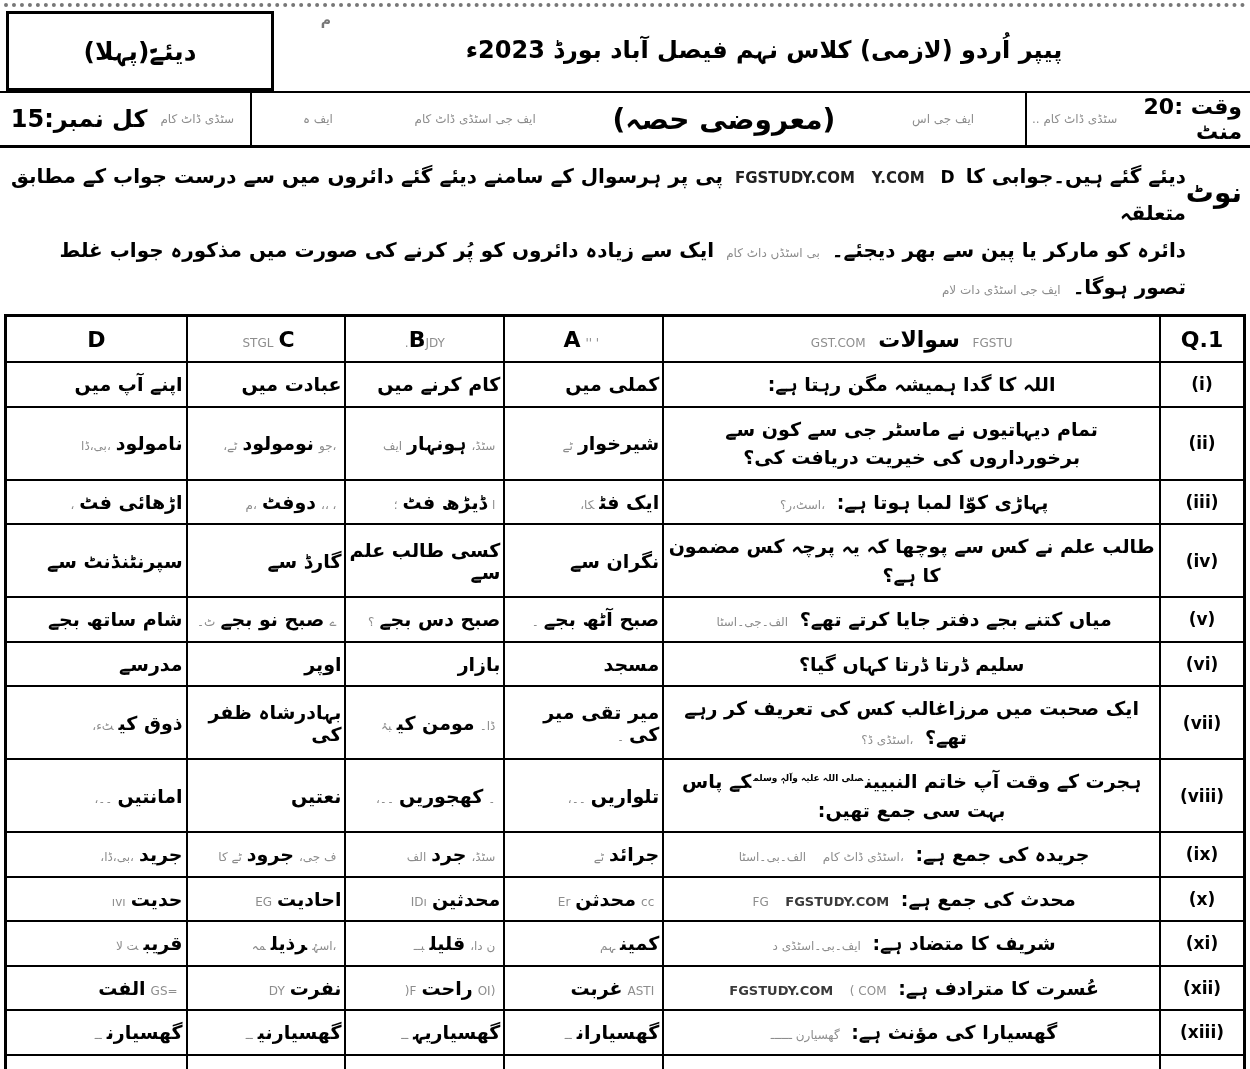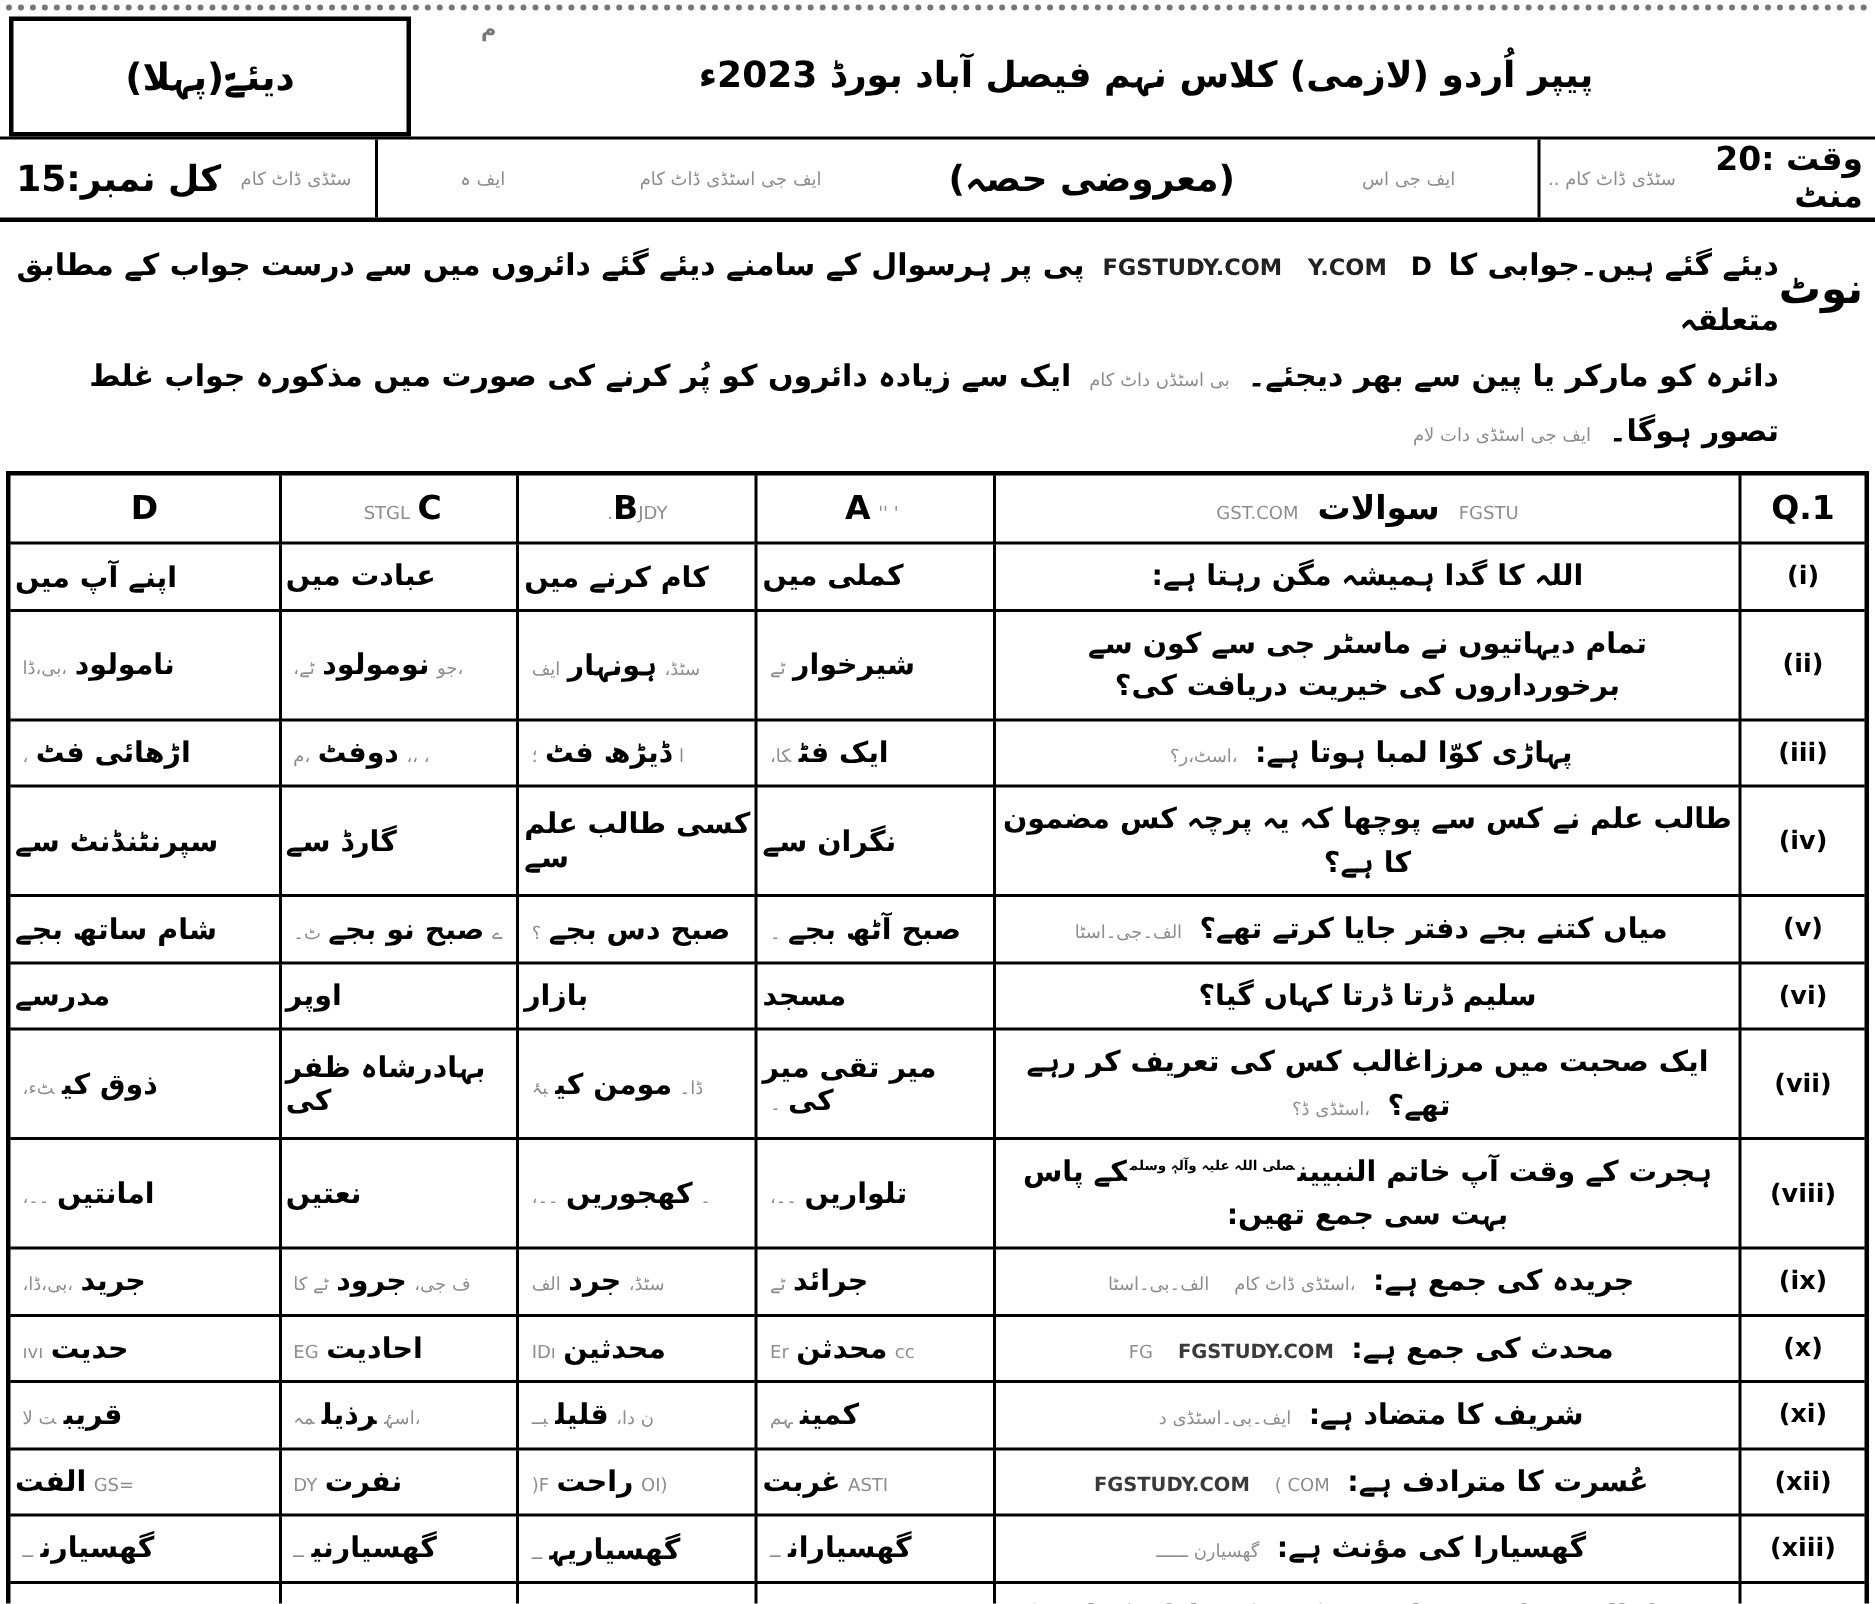--- a/index.html
+++ b/index.html
@@ -13,39 +13,39 @@
            font-size:24px;font-weight:bold;letter-spacing:-1px;text-align:right;}
   .h-group{width:262px;border:3px solid #000;margin:2px 4px 0 6px;display:flex;align-items:center;
            justify-content:center;font-size:25px;font-weight:bold;position:relative;}
   .h-group .wm-m{position:absolute;top:-2px;right:-60px;font-size:14px;color:#777;}
   .h2{display:flex;height:52px;border-bottom:3px solid #000;align-items:center;font-weight:bold;}
   .h2 > div{height:100%;display:flex;align-items:center;}
   .h-time{width:215px;justify-content:flex-start;padding-right:8px;font-size:22px;gap:8px;}
   .h-mid{flex:1;border-left:2px solid #000;border-right:2px solid #000;
          justify-content:space-around;padding:0 10px;}
   .h-marks{width:250px;justify-content:center;gap:8px;font-size:24px;}
-  .sec{font-size:24px;font-weight:bold;}
+  .sec{font-size:28px;font-weight:bold;}
   
   .wm{color:#8d8d8d;font-size:12px;font-weight:normal;margin:0 5px;white-space:nowrap;}
   .wm.dark{color:#3a3a3a;font-weight:bold;font-size:13px;}
   .wm.big{font-size:15px;color:#222;font-weight:bold;}
   
   .note{display:flex;padding:10px 8px 6px 6px;font-weight:bold;min-height:92px;}
   .note-label{width:56px;font-size:28px;padding-top:18px;}
   .note-body{flex:1;font-size:20px;line-height:1.85;}
   .note-d{font-family:"DejaVu Sans",sans-serif;font-size:17px;margin:0 4px;}
   
   table.mcq{border-collapse:collapse;width:1242px;margin:2px 4px 0 4px;
             border:3px solid #000;table-layout:fixed;}
   table.mcq th,table.mcq td{border:2px solid #000;padding:7px 3px;vertical-align:middle;}
   th{font-size:22px;font-weight:bold;height:30px;}
   th .colletter{font-family:"DejaVu Sans",sans-serif;}
   td.qn{font-size:17px;font-weight:bold;text-align:center;font-family:"DejaVu Sans",sans-serif;}
   td.q{font-size:19px;font-weight:bold;text-align:center;padding-right:8px;line-height:1.5;}
-  td.opt{font-size:19px;font-weight:bold;text-align:left;}
+  td.opt{font-size:19px;font-weight:bold;text-align:right;}
   .saw{font-size:9px;vertical-align:super;margin:12px 2px;font-weight:bold;}
 </style>
 </head>
 <body>
 
 <div class="page">
   <div class="top-dots"></div>
 
   <div class="h1">
     <div class="h-title">پیپر اُردو (لازمی) کلاس نہم فیصل آباد بورڈ 2023ء</div>

